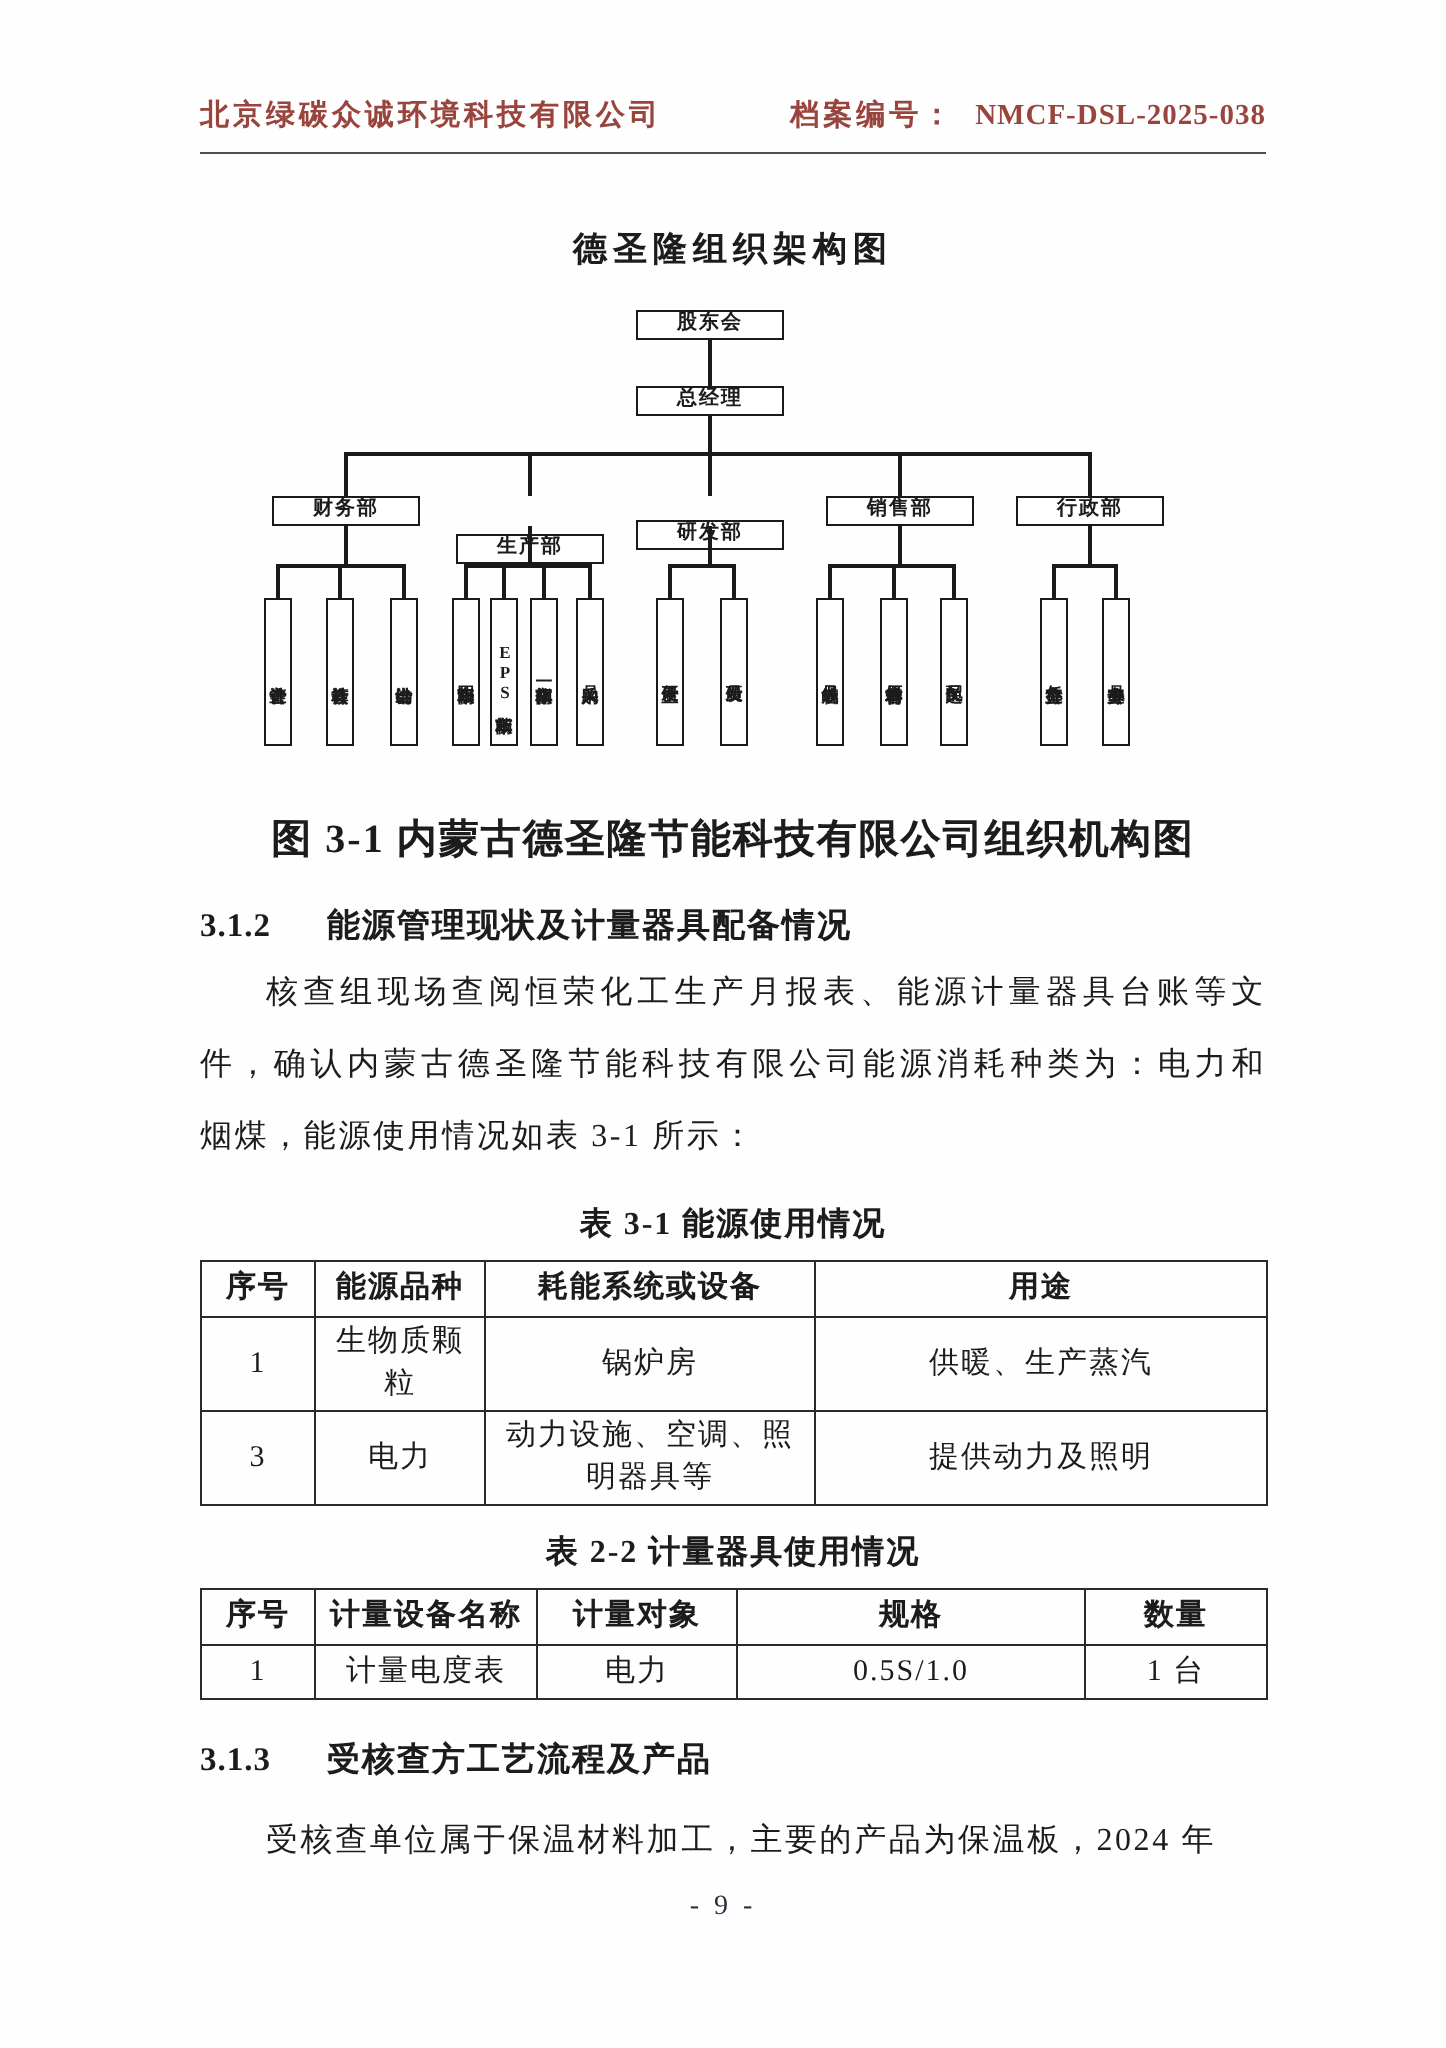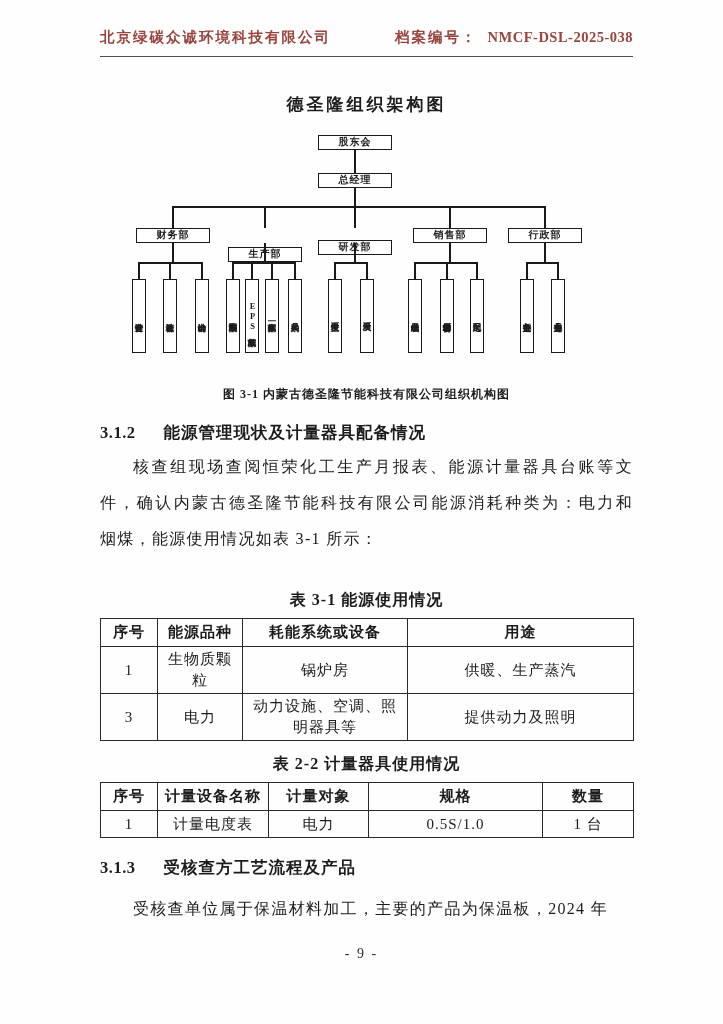--- a/index.html
+++ b/index.html
@@ -7,21 +7,21 @@
   .page {
     width:723px; height:1024px; margin:0 auto; background:#fefefe;
     position:relative; overflow:hidden;
     font-family:"Liberation Serif","DejaVu Serif",serif; color:#1c1c1c;
   }
   .content { position:absolute; left:100px; top:0; width:533px; }
 
   
   .doc-header {
     display:flex; justify-content:space-between; align-items:baseline;
-    padding-top:28px; padding-bottom:9px; border-bottom:1.5px solid #4d4d4d;
+    padding-top:48px; padding-bottom:9px; border-bottom:1.5px solid #4d4d4d;
     color:#99453e; font-size:14.5px; font-weight:bold;
   }
   .doc-header .company { letter-spacing:2px; }
   .doc-header .archive-label { letter-spacing:2px; }
   .doc-header .archive-no { margin-left:10px; letter-spacing:0.5px; }
 
   
   .org-title { text-align:center; font-size:17px; font-weight:bold; letter-spacing:3px; margin-top:36px; }
   .org-chart { position:relative; width:540px; height:242px; margin-left:-5px; margin-top:4px; }
   .node {
@@ -29,32 +29,32 @@
     font-size:10px; font-weight:bold; text-align:center; line-height:12px; letter-spacing:1px;
   }
   .leaf {
     position:absolute; width:14px; height:74px; border:1.5px solid #1a1a1a; background:#fff;
     writing-mode:vertical-rl; text-orientation:upright; font-size:8.5px; font-weight:bold;
     display:flex; align-items:center; justify-content:center; line-height:11px;
   }
   .vl { position:absolute; width:2px; background:#1a1a1a; }
   .hl { position:absolute; height:2px; background:#1a1a1a; }
 
-  .fig-caption { text-align:center; font-weight:bold; font-size:12px; margin-top:24px; letter-spacing:1px; }
+  .fig-caption { text-align:center; font-weight:bold; font-size:20px; margin-top:24px; letter-spacing:1px; }
 
   .sec { font-size:16.5px; font-weight:bold; margin-top:19px; letter-spacing:1px; }
   .sec .num { margin-right:28px; letter-spacing:0.5px; }
 
   .para { margin-top:5px; }
   .body-line { font-size:16px; line-height:36px; letter-spacing:1.3px; text-align:justify; text-align-last:justify; }
   .body-line.last { text-align-last:left; }
   .indent { text-indent:33px; }
 
   .tbl-title { text-align:center; font-weight:bold; font-size:16px; letter-spacing:1px; }
-  .tt1 { margin-top:33px; }
+  .tt1 { margin-top:15px; }
   .tt2 { margin-top:13px; }
   .doc-table { border-collapse:collapse; width:533px; margin-top:7px; table-layout:fixed; }
   .doc-table th,.doc-table td {
     border:1.5px solid #2a2a2a; text-align:center; font-size:15px;
     padding:2px 4px; line-height:21px; letter-spacing:1px; font-weight:normal;
   }
   .doc-table th { font-weight:bold; height:28px; }
   .doc-table td { height:27px; }
 
   .sub-item { font-size:16px; margin-top:15px; letter-spacing:1px; }

